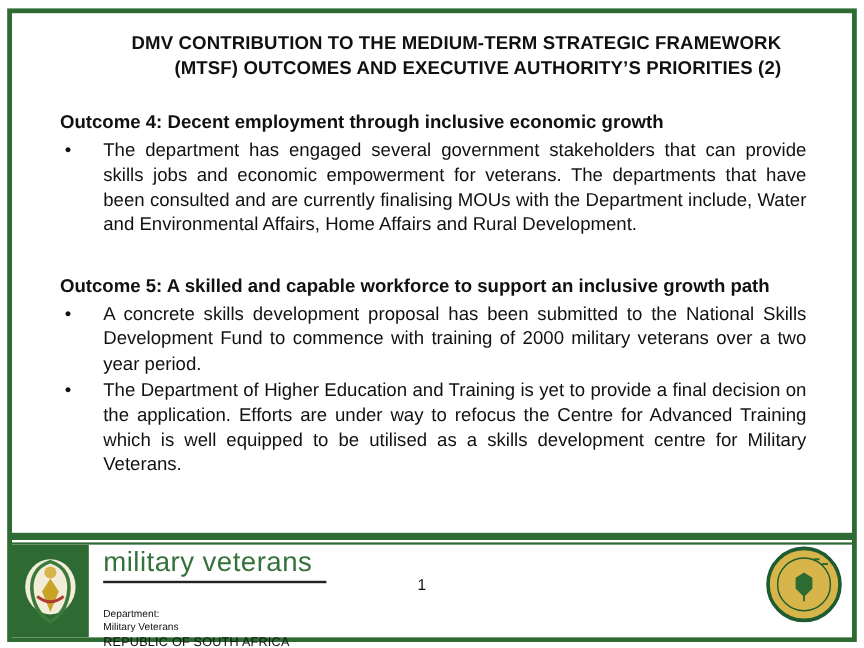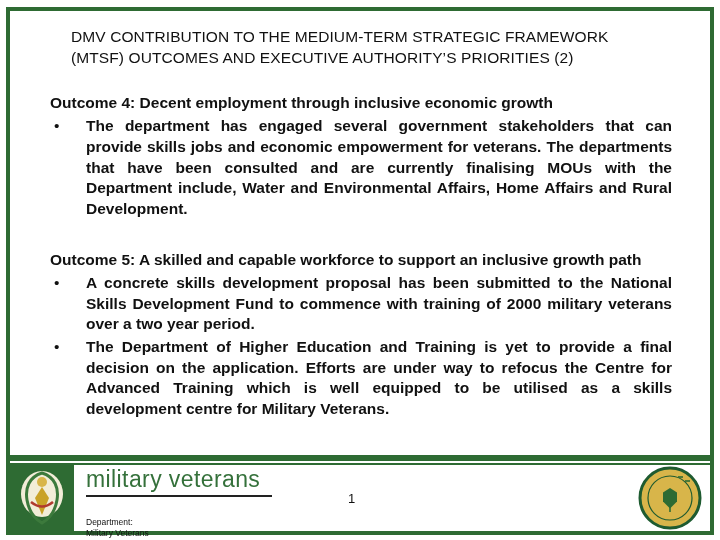--- a/index.html
+++ b/index.html
@@ -1,32 +1,32 @@
 <!DOCTYPE html>
 <html><head>
 <meta charset="utf-8">
 <style>
   html,body{margin:0;padding:0;background:#ffffff;}
   .stage{position:relative;width:720px;height:540px;background:#ffffff;overflow:hidden;
          font-family:"Liberation Sans", sans-serif;color:#111;}
   .frame{position:absolute;left:6px;top:7px;right:6px;bottom:5px;
          border:4px solid #2E6B33;background:#fff;display:flex;flex-direction:column;box-sizing:border-box;}
   .content{flex:1;padding:10px 38px 0 40px;box-sizing:border-box;}
-  .title{font-size:15.5px;font-weight:normal;text-align:left;line-height:1.35;
+  .title{font-size:15.5px;font-weight:bold;text-align:right;line-height:1.35;
          max-width:580px;margin:6px auto 24px auto;letter-spacing:0.1px;}
   .heading{font-size:15.5px;font-weight:bold;line-height:1.33;text-align:justify;margin:0 0 3px 0;}
   .bullet{display:flex;margin:2px 0 0 0;}
   .marker{flex:none;width:32px;padding-left:4px;font-size:15.5px;line-height:1.33;}
-  .btext{flex:1;margin:0;font-size:15.5px;line-height:1.33;text-align:justify;font-weight:bold;}
+  .btext{flex:1;margin:0;font-size:15.5px;line-height:1.33;text-align:justify;}
   .section-2{margin-top:30px;}
   .divider{margin-top:auto;}
   .divider .thick{height:6px;background:#2E6B33;}
   .divider .gap{height:2px;background:#ffffff;}
   .divider .thin{height:2px;background:#2E6B33;}
-  .footer{position:relative;height:66px;background:#ffffff;}
+  .footer{position:relative;height:77px;background:#ffffff;}
   .arms-panel{position:absolute;left:0;top:0;bottom:0;width:64px;background:#2E6B33;
               display:flex;align-items:center;justify-content:center;}
   .brand-block{position:absolute;left:76px;top:3px;}
   .brand{font-size:23px;color:#35713B;letter-spacing:0.4px;line-height:1.0;
          display:inline-block;width:186px;padding-bottom:4px;border-bottom:2px solid #222;}
   .dept-label{font-size:8.5px;line-height:1.25;margin-top:20px;}
   .dept-name{font-size:8.5px;line-height:1.25;}
   .country{font-size:10.5px;font-weight:normal;margin-top:2px;letter-spacing:0.2px;}
   .pagenum{position:absolute;left:338px;top:26px;font-size:13px;}
   .seal{position:absolute;right:8px;top:1px;width:64px;height:64px;}

